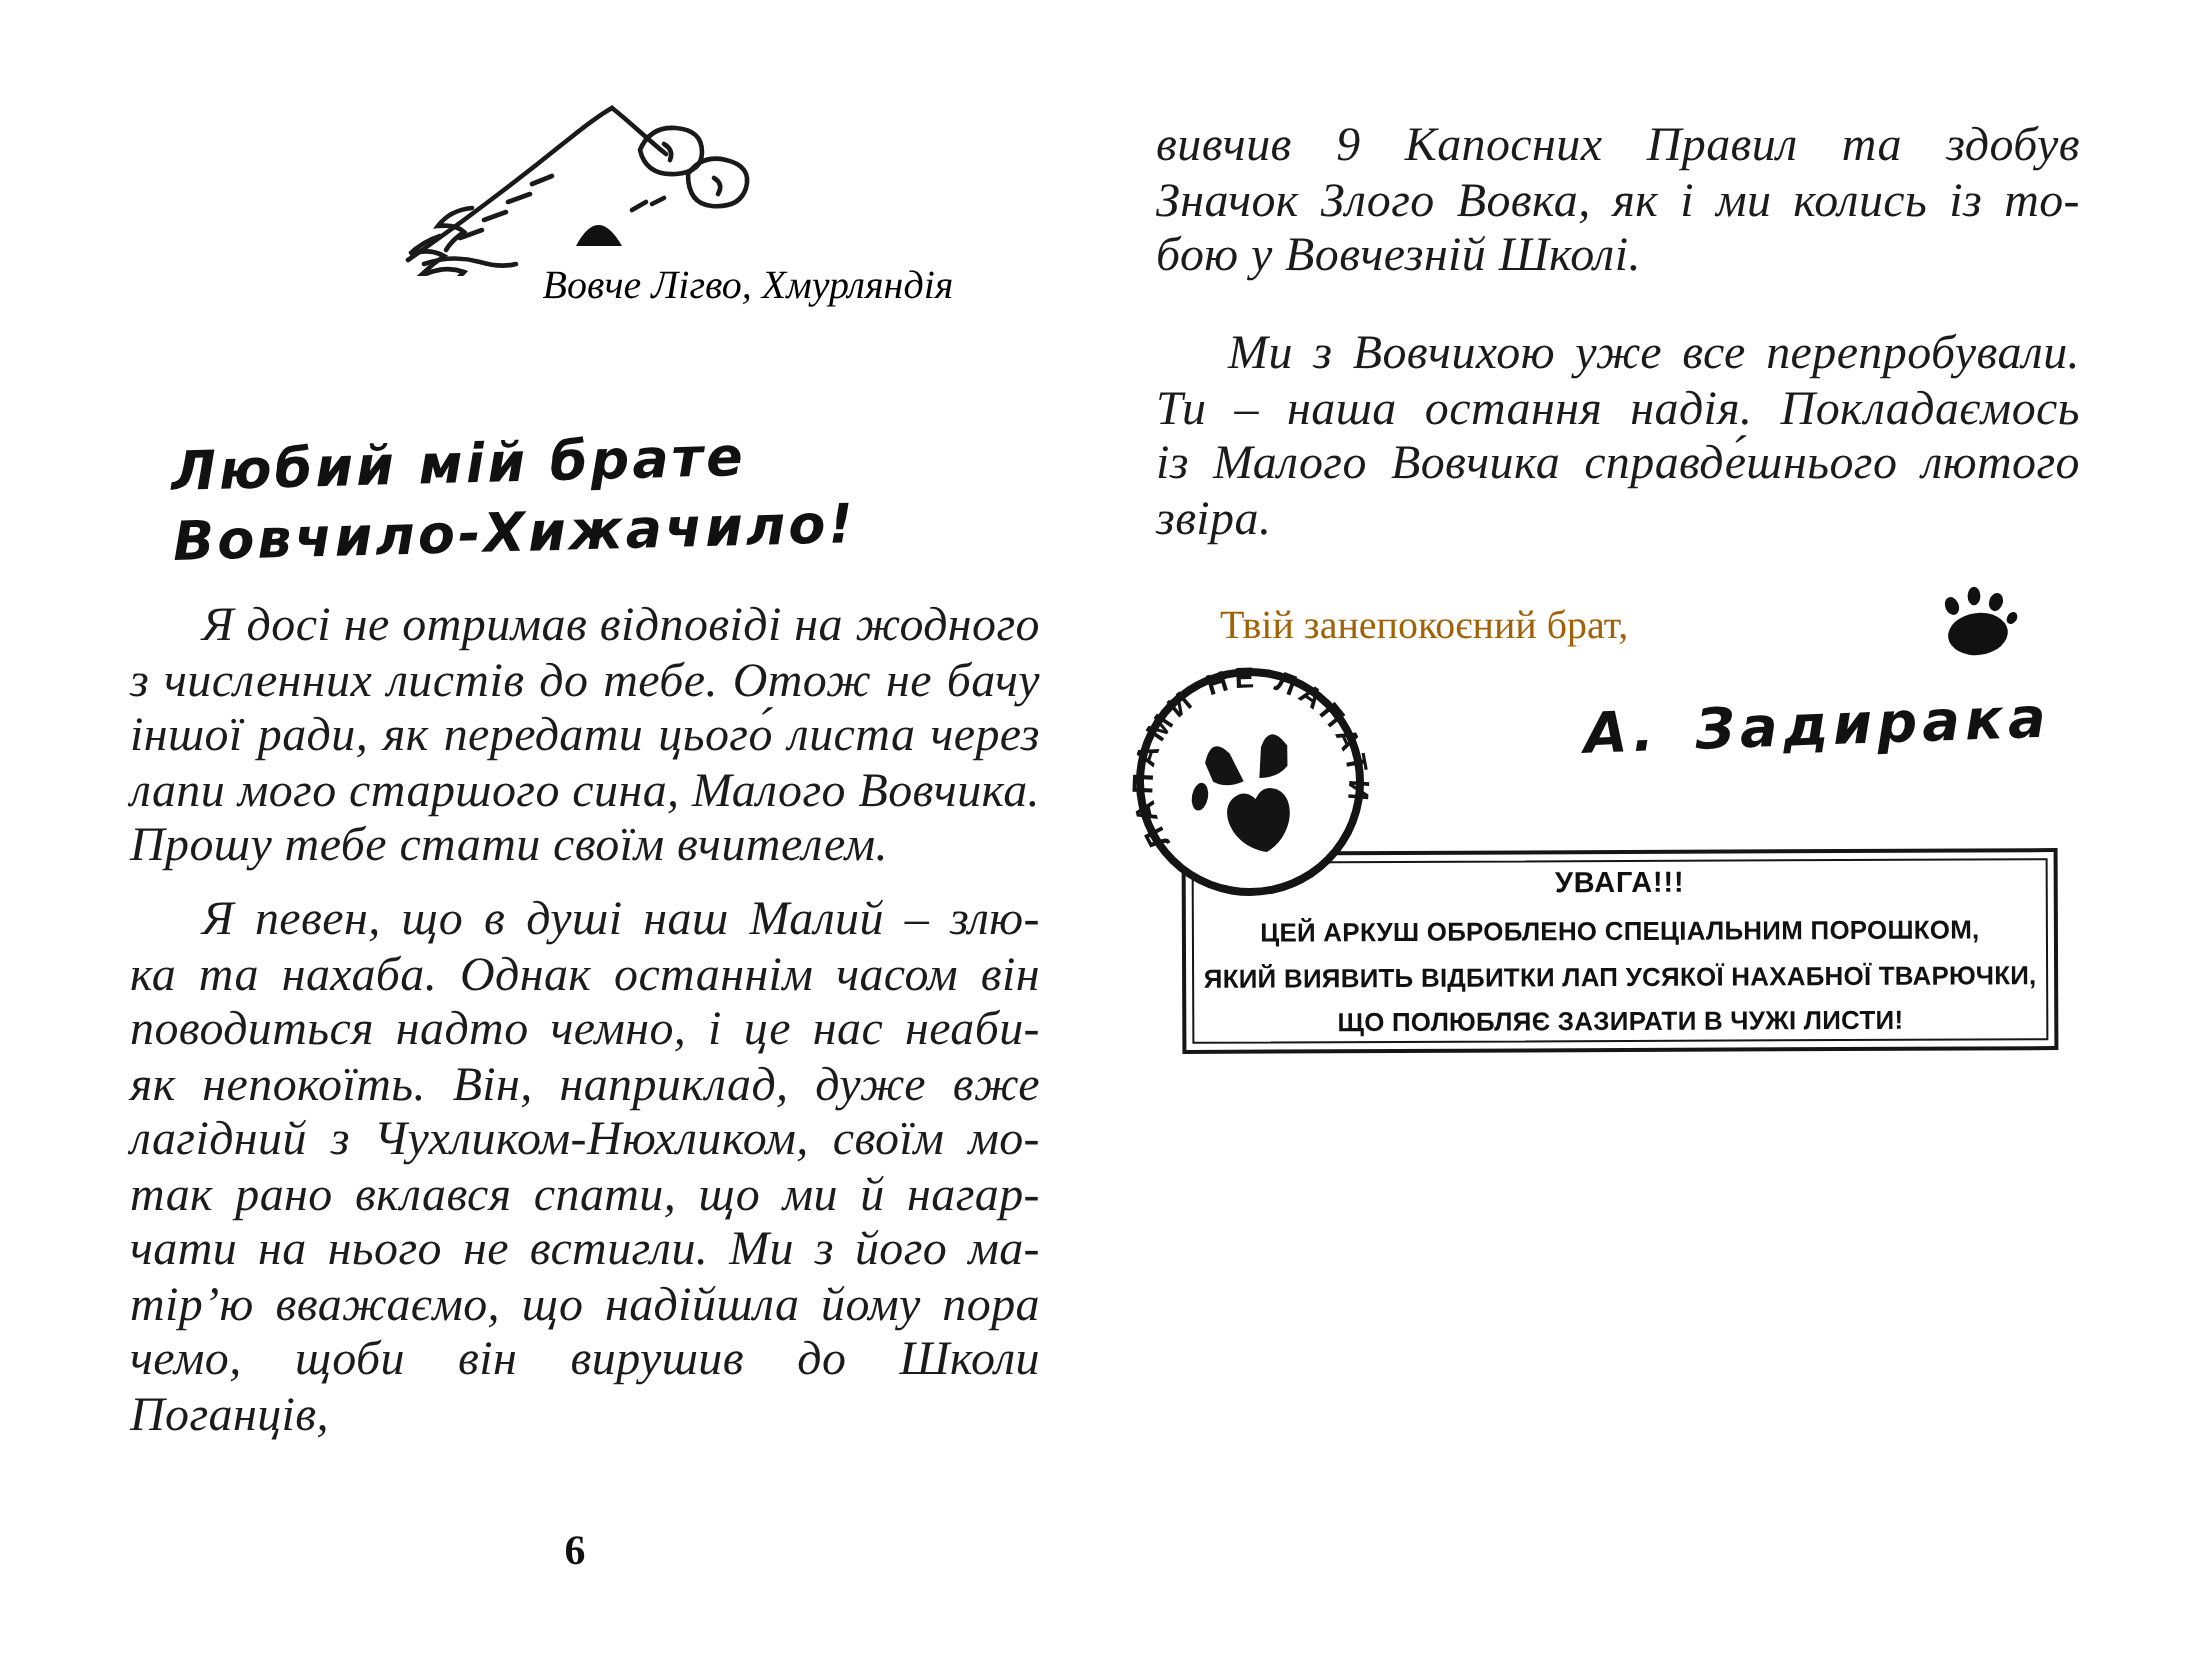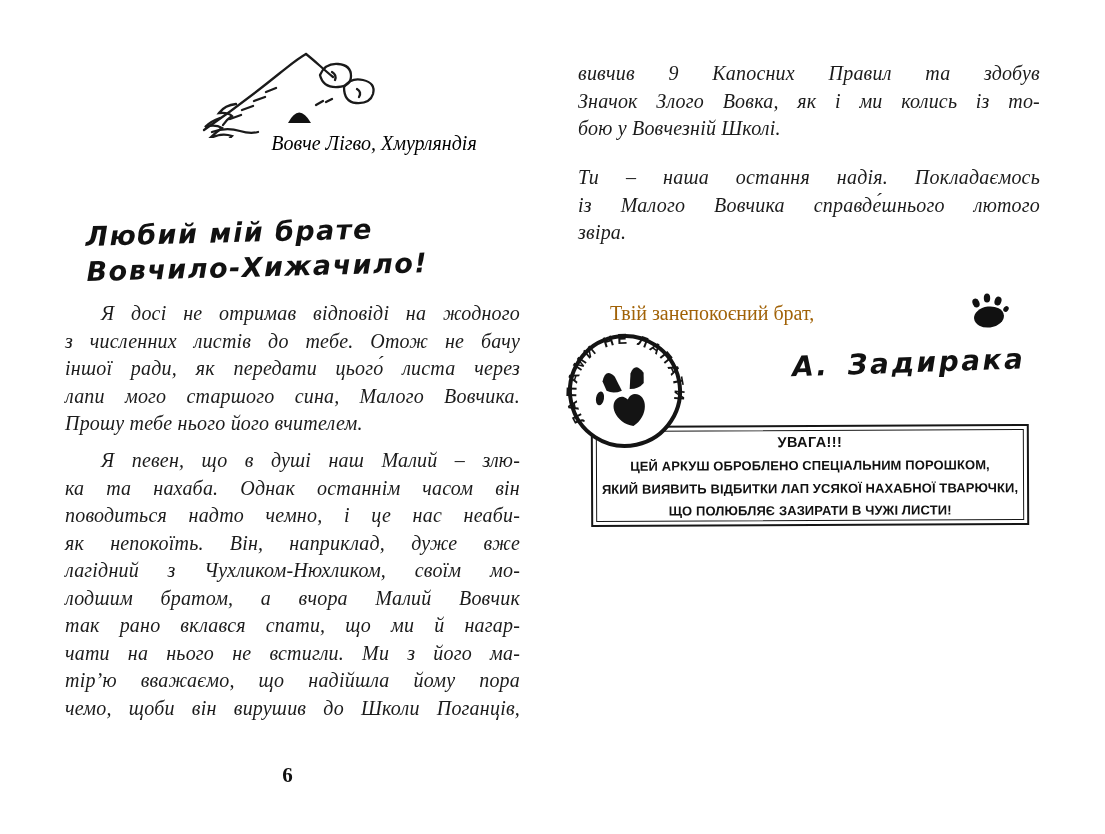--- a/index.html
+++ b/index.html
@@ -3,21 +3,21 @@
 <meta charset="utf-8">
 <style>
   html,body{margin:0;padding:0;background:#ffffff;}
   .spread{position:relative;width:1105px;height:834px;background:#fff;
           font-family:"Liberation Serif",serif;color:#161616;overflow:hidden;}
   .abs{position:absolute;}
 
   
   .para{display:block;}
   .ln{display:block;height:27.5px;line-height:27.5px;font-style:italic;
-      font-size:20px;text-align:justify;text-align-last:justify;
+      font-size:24px;text-align:justify;text-align-last:justify;
       letter-spacing:.2px;color:#1b1b1b;}
   .ln.last{text-align:left;text-align-last:left;font-style:italic;}
   .ln.ind{padding-left:36px;}
 
   .caption{font-style:italic;font-size:20px;text-align:center;color:#000000;}
 
   
   .hand{font-family:"DejaVu Sans",sans-serif;font-style:italic;font-weight:bold;color:#111;}
   .greeting{font-size:27px;line-height:35px;letter-spacing:1.5px;transform:rotate(-1.5deg);}
   .signature{font-size:28px;letter-spacing:2.5px;word-spacing:6px;transform:rotate(-2deg);}
@@ -65,45 +65,45 @@
   <div class="abs hand greeting" style="left:86px;top:214px;width:380px;">
     <div>Любий мій брате</div>
     <div>Вовчило-Хижачило!</div>
   </div>
 
   <div class="abs para" style="left:65px;top:300px;width:455px;">
     <span class="ln ind">Я досі не отримав відповіді на жодного</span>
     <span class="ln">з численних листів до тебе. Отож не бачу</span>
     <span class="ln">іншої ради, як передати цього́ листа через</span>
     <span class="ln">лапи мого старшого сина, Малого Вовчика.</span>
-    <span class="ln last">Прошу тебе нього його вчителем.</span>
+    <span class="ln last">Прошу тебе стати своїм вчителем.</span>
   </div>
 
   <div class="abs para" style="left:65px;top:447px;width:455px;">
     <span class="ln ind">Я певен, що в душі наш Малий – злю-</span>
     <span class="ln">ка та нахаба. Однак останнім часом він</span>
     <span class="ln">поводиться надто чемно, і це нас неаби-</span>
     <span class="ln">як непокоїть. Він, наприклад, дуже вже</span>
     <span class="ln">лагідний з Чухликом-Нюхликом, своїм мо-</span>
-    <span class="ln">лодшим братом, а вчора Малий Вовчик</span>
     <span class="ln">так рано вклався спати, що ми й нагар-</span>
     <span class="ln">чати на нього не встигли. Ми з його ма-</span>
     <span class="ln">тір’ю вважаємо, що надійшла йому пора</span>
     <span class="ln">чемо, щоби він вирушив до Школи Поганців,</span>
   </div>
 
   <div class="abs pagenum" style="left:240px;top:763px;width:95px;text-align:center;">6</div>
 
   <div class="abs para" style="left:578px;top:60px;width:462px;">
     <span class="ln">вивчив 9 Капосних Правил та здобув</span>
     <span class="ln">Значок Злого Вовка, як і ми колись із то-</span>
     <span class="ln last">бою у Вовчезній Школі.</span>
   </div>
 
   <div class="abs para" style="left:578px;top:164px;width:462px;">
+    <span class="ln ind">Ми з Вовчихою уже все перепробували.</span>
     <span class="ln">Ти – наша остання надія. Покладаємось</span>
     <span class="ln">із Малого Вовчика справде́шнього лютого</span>
     <span class="ln last">звіра.</span>
   </div>
 
   <div class="abs closing" style="left:610px;top:302px;width:300px;">Твій занепокоєний брат,</div>
 
   <div class="abs" style="left:967px;top:293px;width:44px;height:38px;">
     <svg width="44" height="38" viewBox="0 0 44 38">
       <g fill="#111">

